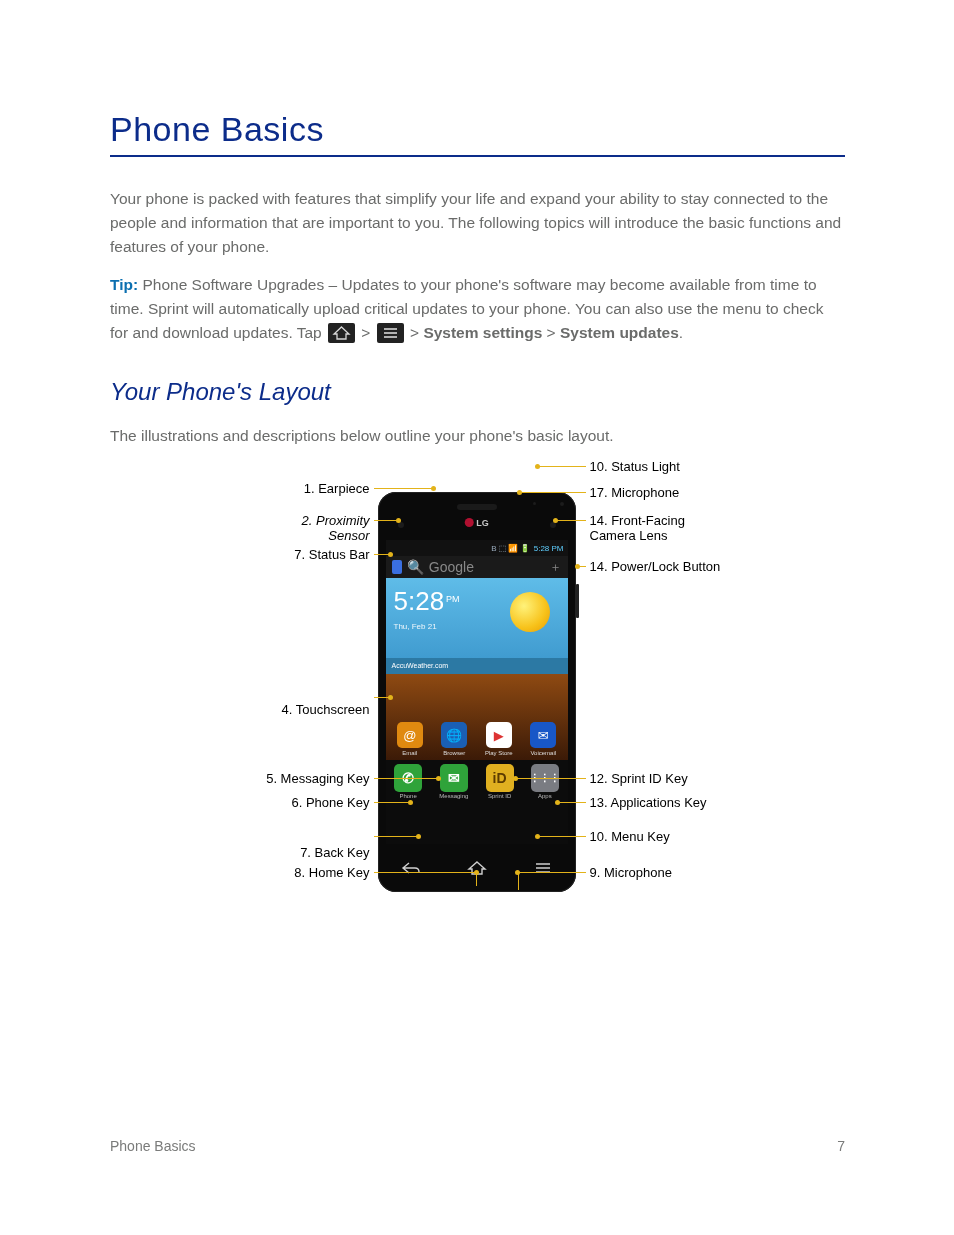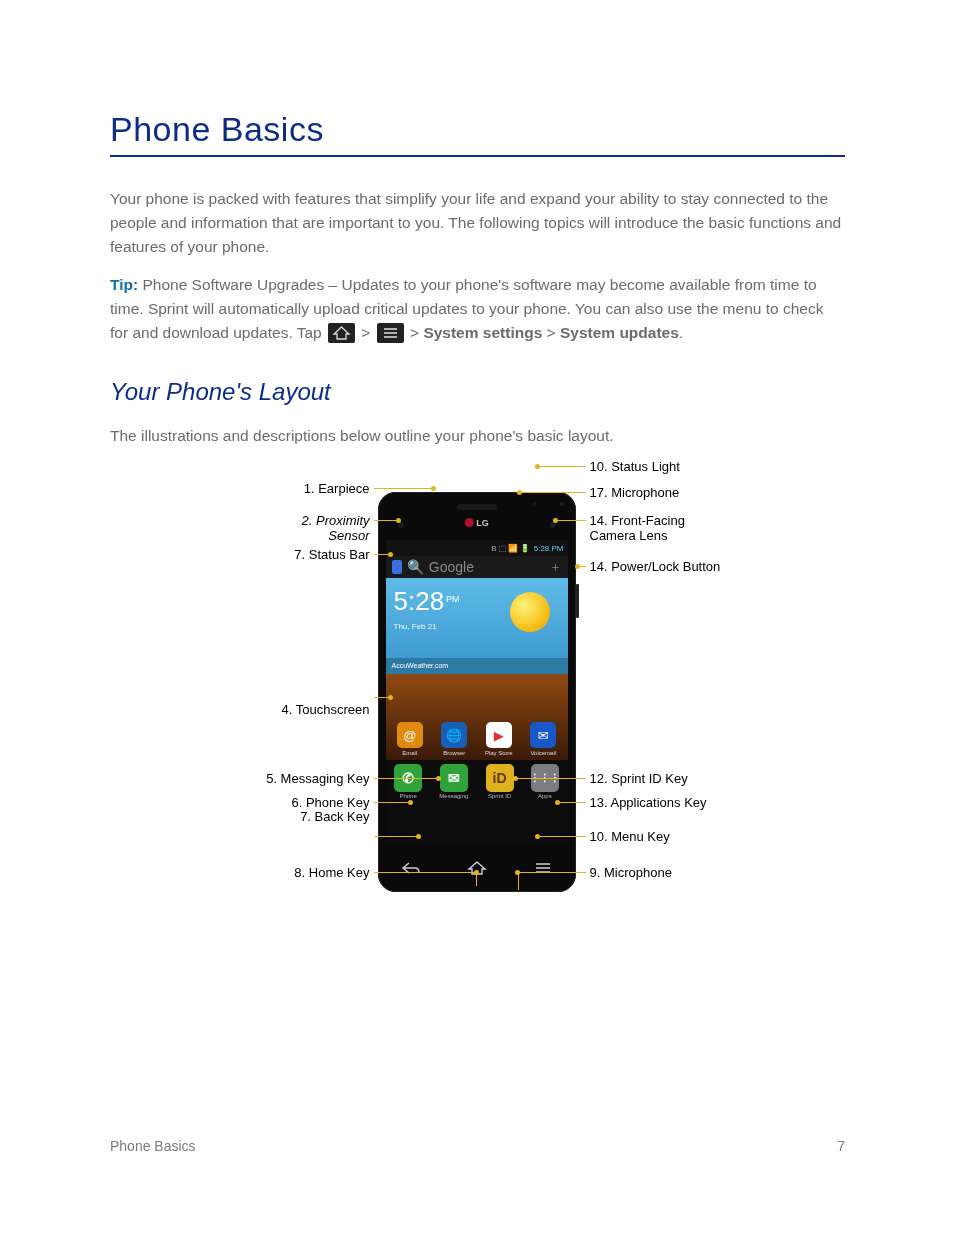--- a/index.html
+++ b/index.html
@@ -175,21 +175,21 @@
           <div class="call left" style="right: 368px; top: 52px; font-style: italic;">2. Proximity<br>Sensor</div>
           <div class="lead toR" style="left: 156px; top: 58px; width: 24px;"></div>
           <div class="call left" style="right: 368px; top: 86px;">7. Status Bar</div>
           <div class="lead toR" style="left: 156px; top: 92px; width: 16px;"></div>
           <div class="call left" style="right: 368px; top: 229px; margin-top: 12px;">4. Touchscreen</div>
           <div class="lead toR" style="left: 156px; top: 235px; width: 16px;"></div>
           <div class="call left" style="right: 368px; top: 310px;">5. Messaging Key</div>
           <div class="lead toR" style="left: 156px; top: 316px; width: 64px;"></div>
           <div class="call left" style="right: 368px; top: 334px;">6. Phone Key</div>
           <div class="lead toR" style="left: 156px; top: 340px; width: 36px;"></div>
-          <div class="call left" style="right: 368px; top: 348px; margin-left: 16px;">7. Back Key</div>
+          <div class="call left" style="right: 368px; top: 384px; margin-left: 16px;">7. Back Key</div>
           <div class="lead toR" style="left: 156px; top: 374px; width: 44px;"></div>
           <div class="call left" style="right: 368px; top: 404px;">8. Home Key</div>
           <div class="lead toR" style="left: 156px; top: 410px; width: 102px;"></div>
           <div class="vlead" style="left: 258px; top: 410px; height: 14px;"></div>
         </div>
 
       <div id="calls-right">
           <div class="call" style="left: 372px; top: -2px;">10. Status Light</div>
           <div class="lead toL" style="left: 320px; top: 4px; width: 48px;"></div>
           <div class="call" style="left: 372px; top: 24px;">17. Microphone</div>

